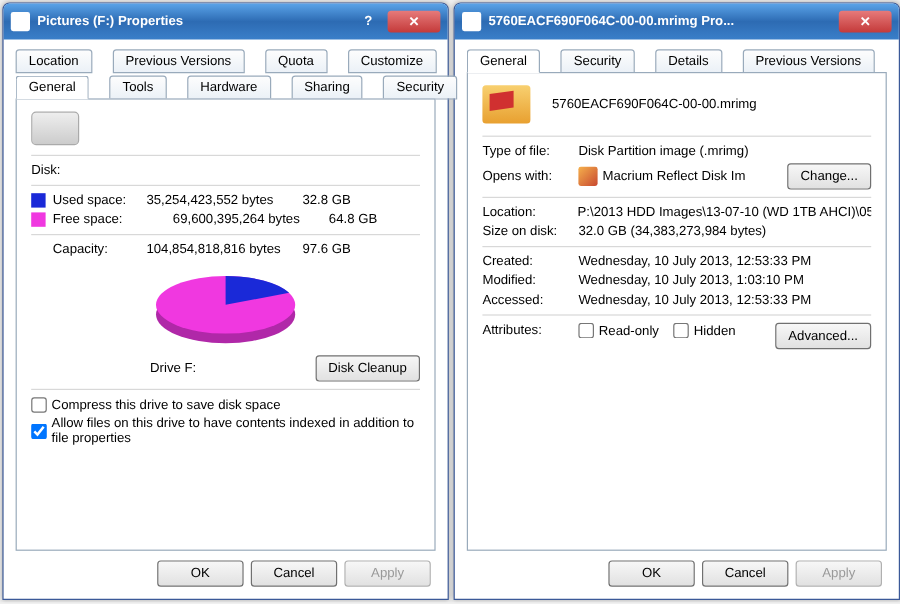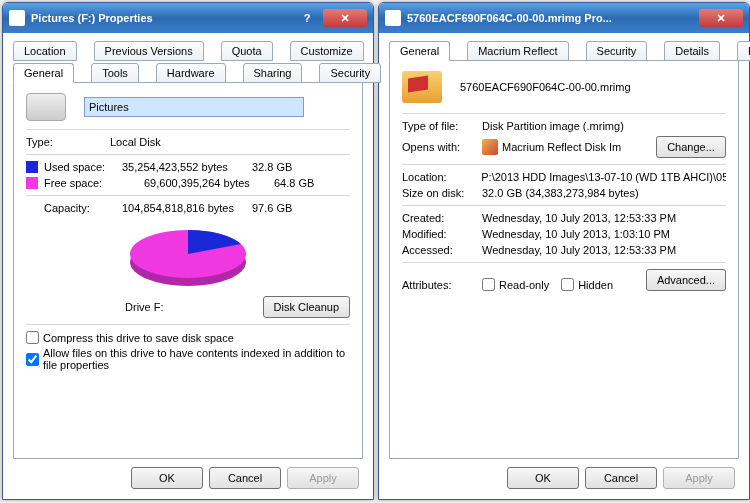--- a/index.html
+++ b/index.html
@@ -65,26 +65,24 @@
         <div class="tab active">General</div>
         <div class="tab">Tools</div>
         <div class="tab">Hardware</div>
         <div class="tab">Sharing</div>
         <div class="tab">Security</div>
       </div>
     </div>
     <div class="tabbody">
       <div class="row" style="gap:18px;margin-bottom:8px">
         <div class="drive-icon"></div>
-        <input class="name-input" value="Pictures" style="">
-      </div>
-      <hr class="hr">
-      <div class="row">
-          <div class="label-col">Type:</div>
-          <div class="val-col">Local Disk</div>
+      </div>
+      <hr class="hr">
+      <div class="row">
+          <div class="label-col">Disk:</div>
         </div>
       <hr class="hr">
       <div class="row">
           <span class="sw blue"></span>
           <div style="width:78px">Used space:</div>
           <div style="width:130px">35,254,423,552 bytes</div>
           <div>32.8 GB</div>
         </div>
       <div class="row" style="margin-top:4px">
           <span class="sw pink"></span>
@@ -132,21 +130,20 @@
     <div class="appicon"></div>
     <div class="title">5760EACF690F064C-00-00.mrimg Pro...</div>
     <div class="winbtns">
       <div class="winbtn close">✕</div>
     </div>
   </div>
   <div class="content">
     <div class="tabs">
       <div class="tabrow">
         <div class="tab active">General</div>
-        <div class="tab">Macrium Reflect</div>
         <div class="tab">Security</div>
         <div class="tab">Details</div>
         <div class="tab">Previous Versions</div>
       </div>
     </div>
     <div class="tabbody">
       <div class="row" style="gap:18px;margin-bottom:10px">
         <div class="folder-icon"></div>
         <div>5760EACF690F064C-00-00.mrimg</div>
       </div>
@@ -177,21 +174,21 @@
         </div>
       <div class="row" style="margin:4px 0">
           <div class="filelbl">Modified:</div>
           <div>Wednesday, 10 July 2013, 1:03:10 PM</div>
         </div>
       <div class="row" style="margin:4px 0">
           <div class="filelbl">Accessed:</div>
           <div>Wednesday, 10 July 2013, 12:53:33 PM</div>
         </div>
       <hr class="hr">
-      <div class="row" style="margin:6px 0;align-items:flex-end">
+      <div class="row" style="margin:6px 0;align-items:flex-start">
         <div class="filelbl">Attributes:</div>
         <label class="check" style="margin:0 12px 0 0">
             <input type="checkbox" style="">
             <span>Read-only</span>
           </label>
         <label class="check" style="margin:0">
             <input type="checkbox" style="">
             <span>Hidden</span>
           </label>
         <div class="btn" style="margin-left:auto">Advanced...</div>

